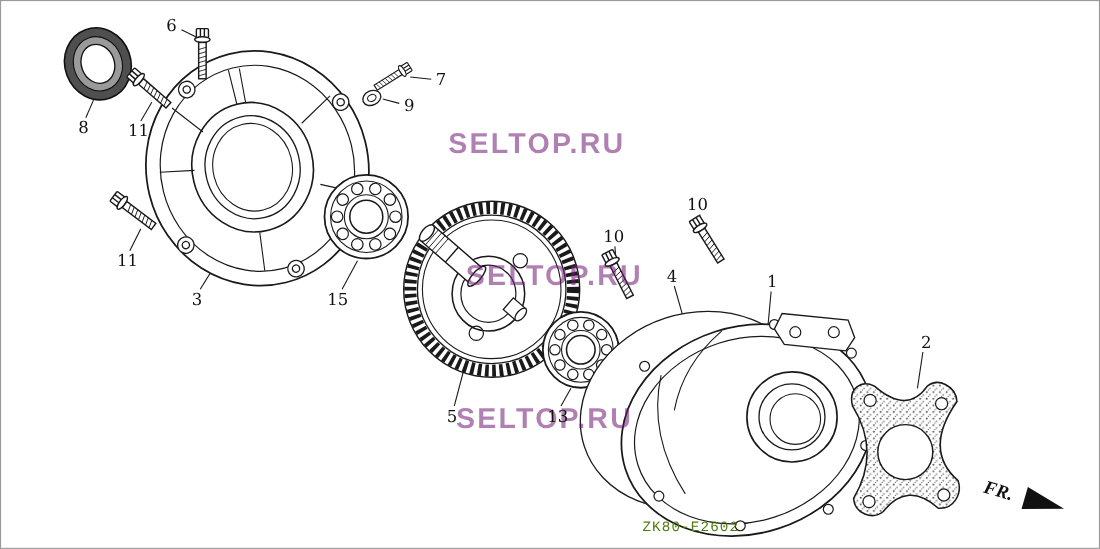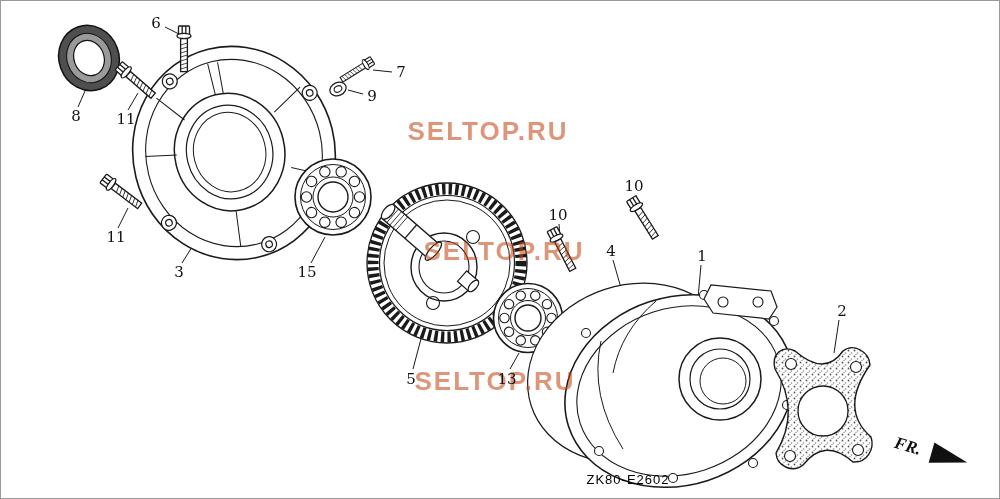--- a/index.html
+++ b/index.html
@@ -14,40 +14,40 @@
   }
   svg.art{position:absolute;left:0;top:0;}
   .overlay{position:absolute;left:0;top:0;width:100%;height:100%;pointer-events:none;}
   .watermark{
     position:absolute;
     transform:translate(-50%,-50%);
     font-family:"Liberation Sans", sans-serif;
     font-size:26px;
     font-weight:bold;
     letter-spacing:2px;
-    color:#c2410c;
+    color:#701a75;
     opacity:0.55;
     white-space:nowrap;
   }
   .callout{
     position:absolute;
     transform:translate(-50%,-50%);
     font-family:"DejaVu Serif", serif;
     font-size:15px;
     color:#111;
     white-space:nowrap;
   }
   .part-code{
     position:absolute;
     left:627px;top:478px;
     transform:translate(-50%,-50%);
-    font-family:Liberation Sans, sans-serif;
+    font-family:Liberation Mono, monospace;
     font-size:13px;
     letter-spacing:1px;
-    color:#000000;
+    color:#4d7c0f;
     white-space:nowrap;
   }
 </style>
 </head>
 <body>
 
 <div class="stage">
 
   <svg class="art" width="1000" height="499" viewBox="0 0 1000 499">
     <defs>

